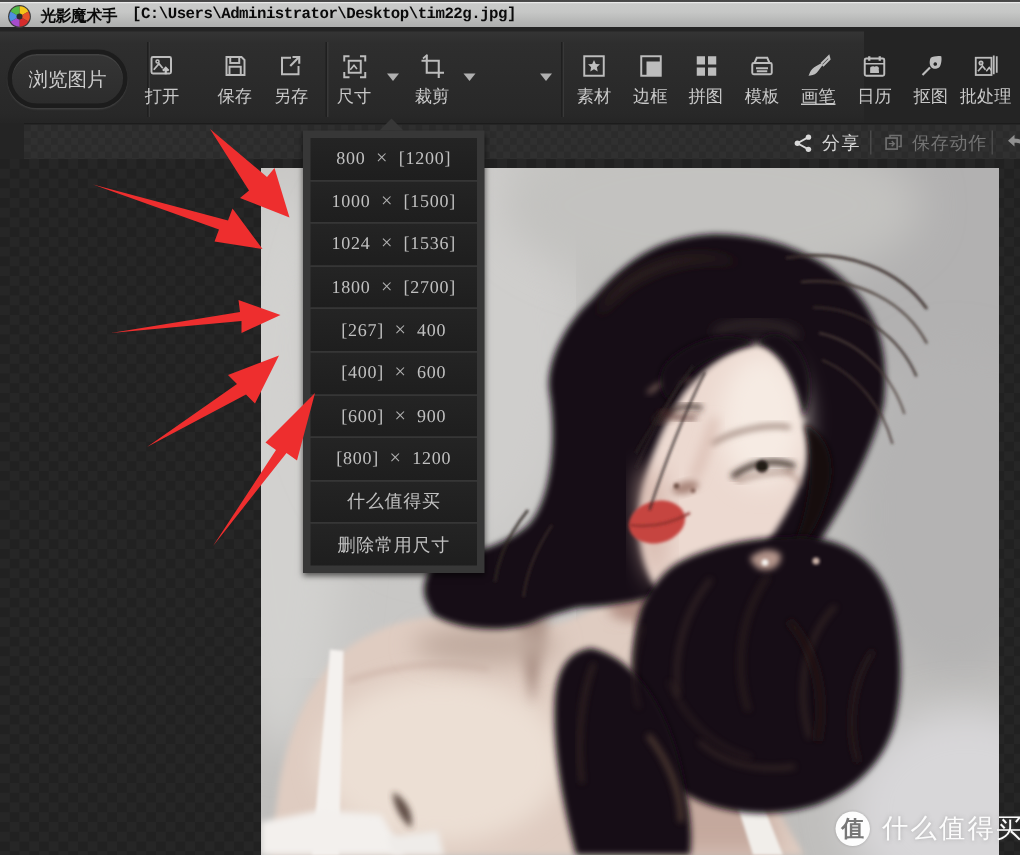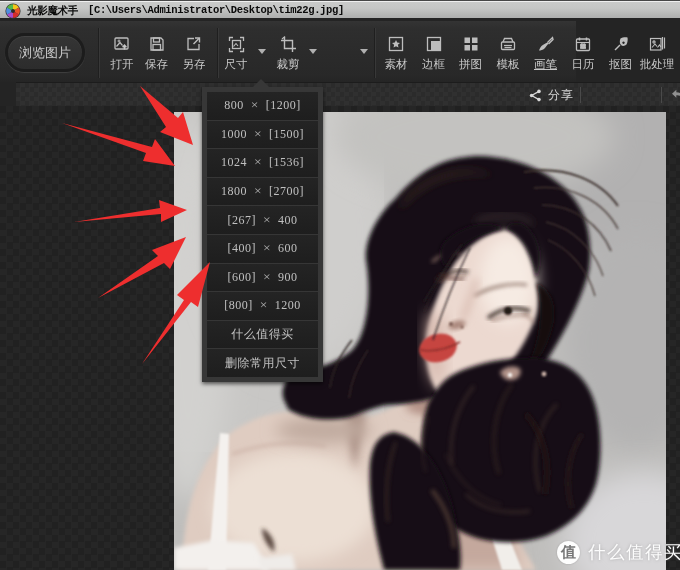--- a/index.html
+++ b/index.html
@@ -66,21 +66,21 @@
     </svg>
     <div id="titletext">光影魔术手<span id="titlepath">[C:\Users\Administrator\Desktop\tim22g.jpg]</span></div>
   </div>
 
   <div id="toolbar">
     <div id="browsebtn">浏览图片</div>
     <div class="vsep" style="left:98px;"></div>
     <div class="vsep" style="left:217px;"></div>
     <div class="vsep" style="left:374px;"></div>
 
-    <div class="tool" style="left:100px;text-align:center;">
+    <div class="tool" style="left:86px;text-align:center;">
         <div class="ic">
           <svg width="18" height="18" viewBox="0 0 18 18" fill="none" stroke="#bdbdbd" stroke-width="1.3">
             <rect x="2" y="3" width="13" height="11" rx="1"></rect>
             <path d="M3.5 11.5 L7 7.5 L9.5 10.5" stroke-width="1.2"></path>
             <circle cx="6" cy="6" r="1" stroke-width="1"></circle>
             <path d="M11.5 14.5 L11.5 10.5 M9.6 12.2 L11.5 10.2 L13.4 12.2" stroke="#c6c6c6" stroke-width="1.5"></path>
           </svg>
         </div>
         <div class="lb">打开</div>
       </div>
@@ -216,20 +216,28 @@
     <div class="b2item" style="left:513px;">
       <svg width="13" height="13" viewBox="0 0 15 15" fill="#d8d8d8">
           <circle cx="3" cy="7.5" r="2.1"></circle>
           <circle cx="11.5" cy="2.8" r="2.1"></circle>
           <circle cx="11.5" cy="12.2" r="2.1"></circle>
           <path d="M3 7.5 L11.5 2.8 M3 7.5 L11.5 12.2" stroke="#d8d8d8" stroke-width="1.5" fill="none"></path>
         </svg>
       <span style="color:#d6d6d6;font-size:12px;letter-spacing:1px;">分享</span>
     </div>
     <div class="b2sep" style="left:564px;"></div>
+    <div class="b2item" style="left:573px;">
+      <svg width="13" height="13" viewBox="0 0 15 15" fill="none" stroke="#6f6f6f" stroke-width="1.3">
+          <rect x="2" y="3.5" width="8.5" height="8.5"></rect>
+          <path d="M5 3.5 v-2 h8.5 v8.5 h-2" stroke-width="1.2"></path>
+          <path d="M4 7.8 h4 M6.3 5.8 l2 2 -2 2" stroke-width="1.1"></path>
+        </svg>
+      <span style="color:#747474;font-size:12px;letter-spacing:0.5px;">保存动作</span>
+    </div>
     <div class="b2sep" style="left:645px;"></div>
     <div class="b2item" style="left:654px;gap:4px;">
       <svg width="17" height="13" viewBox="0 0 19 15">
           <path d="M7 1 L2 5.5 L7 10 L7 7.2 C11 6.8 13.5 8.5 15 11.5 C15.6 7 12.5 4 7 3.8 Z" fill="#909090"></path>
         </svg>
       <span style="color:#9a9a9a;font-size:12px;">撤</span>
     </div>
   </div>
 
   <div id="work"></div>

